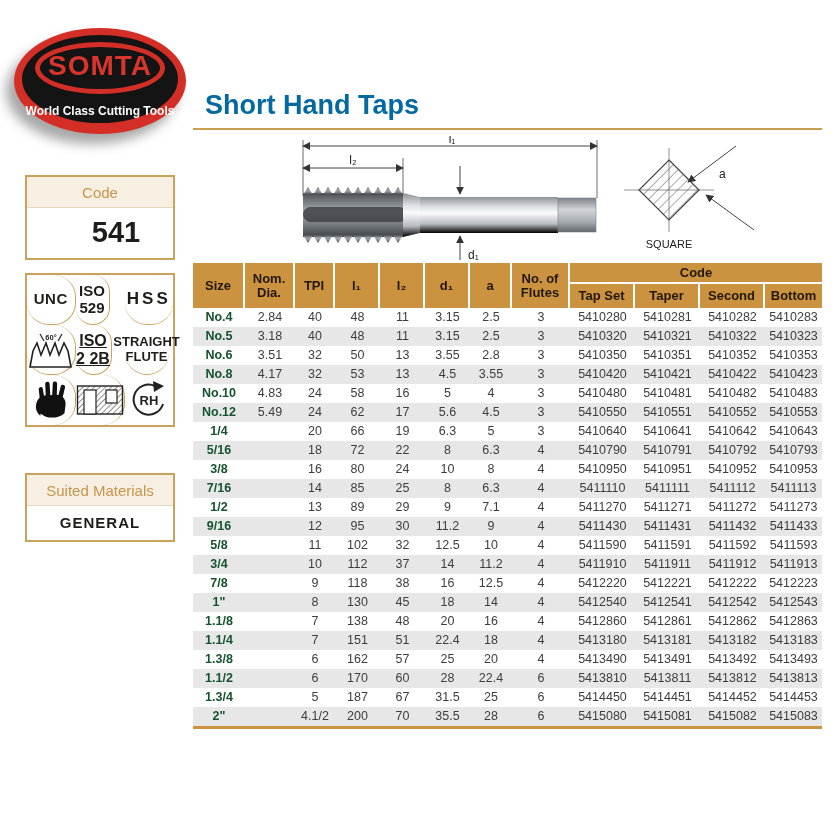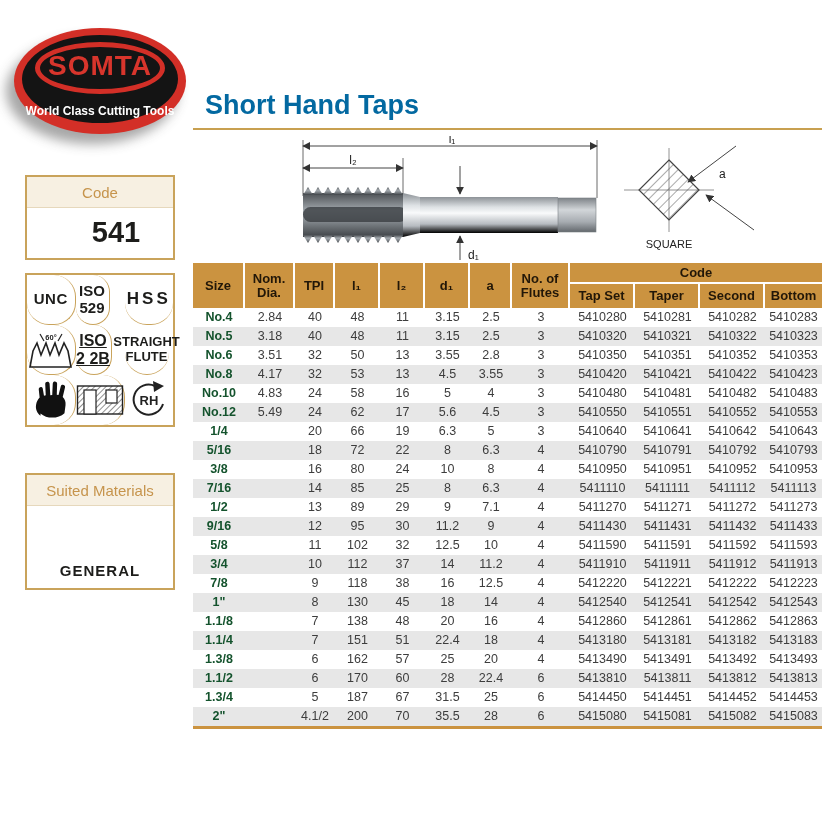--- a/index.html
+++ b/index.html
@@ -19,21 +19,21 @@
 
   
   .page-title { position:absolute; left:205px; top:90px; font-size:27px; font-weight:bold; color:#0369a1; }
   .title-rule { position:absolute; left:193px; top:128px; width:629px; height:2px; background:#c8a050; }
 
   
   .panel { position:absolute; left:25px; width:150px; border:2px solid #c9a35b; background:#fff; }
   .panel-header { background:#f7f0e2; color:#c6944c; text-align:center; font-size:15px; padding:7px 0 6px 0;
                   border-bottom:1px solid #e6d8bc; }
   .code-value { text-align:center; font-size:29px; font-weight:bold; color:#1d1d1b; padding:8px 0 9px 0;margin-left:32px; }
-  .materials-value { text-align:center; font-size:15px; font-weight:bold; color:#1d1d1b; letter-spacing:1px; padding:8px 0 9px 0;margin-top:48px; }
+  .materials-value { text-align:center; font-size:15px; font-weight:bold; color:#1d1d1b; letter-spacing:1px; padding:8px 0 9px 0; }
 
   .pgrid { display:grid; grid-template-columns:repeat(3,1fr); }
   .pcell { height:50px; display:flex; align-items:center; justify-content:center; text-align:center;
            border-right:1px solid #c9a35b; border-bottom:1px solid #c9a35b;
            font-weight:bold; color:#1d1d1b; line-height:1.1;border-radius:22px; }
   .pcell:nth-child(3n){ border-right:none; }
   .pcell:nth-child(n+7){ border-bottom:none; }
   .t-unc { font-size:15px; letter-spacing:.5px; }
   .t-iso529 { font-size:15px; width:34px; }
   .t-hss { font-size:17px; letter-spacing:3px; }

